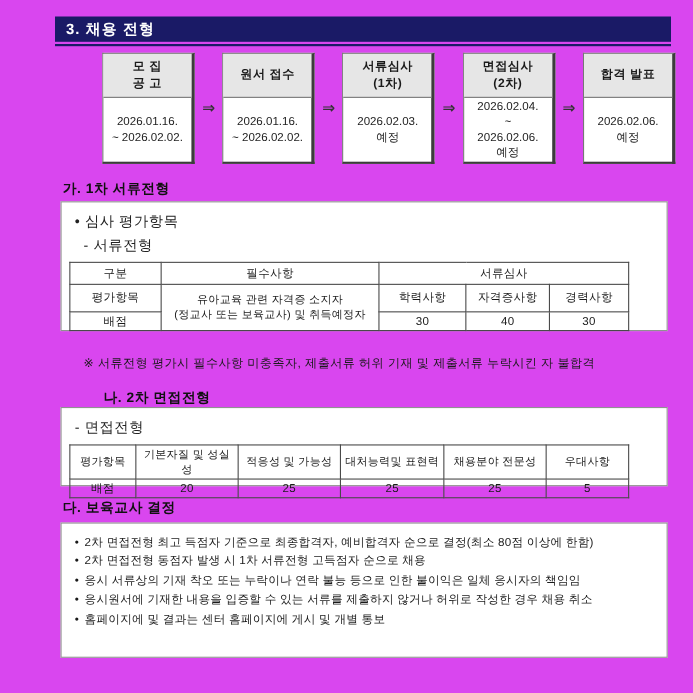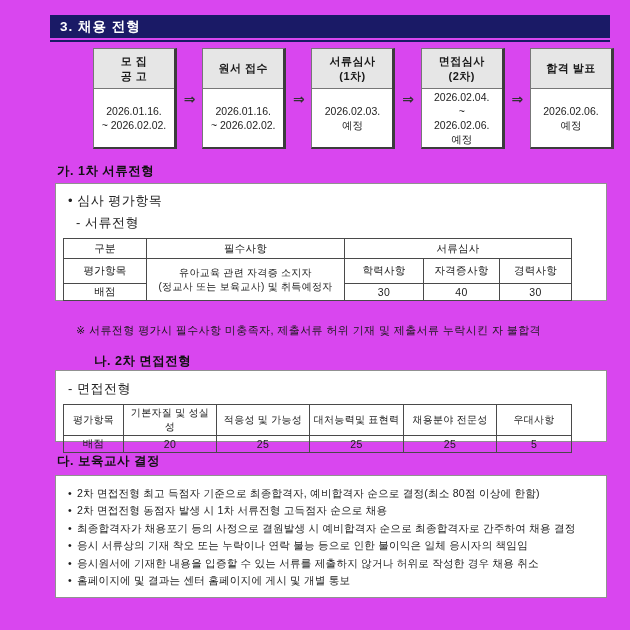--- a/index.html
+++ b/index.html
@@ -153,20 +153,19 @@
       </tr>
     </tbody>
       </table>
   </div>
 
   <div class="sec-heading" style="top:453px;">다. 보육교사 결정</div>
   <div class="secbox" style="top:475px;height:123px;">
     <div class="c-list">
       <div class="c-item"><span class="marker">•</span><span>2차 면접전형 최고 득점자 기준으로 최종합격자, 예비합격자 순으로 결정(최소 80점 이상에 한함)</span></div>
       <div class="c-item"><span class="marker">•</span><span>2차 면접전형 동점자 발생 시 1차 서류전형 고득점자 순으로 채용</span></div>
-      <div class="c-item"><span class="marker">•</span><span>최종합격자가 채용포기 등의 사정으로 결원발생 시 예비합격자 순으로 최종합격자로 간주하여 채용 결정</span></div>
       <div class="c-item"><span class="marker">•</span><span>응시 서류상의 기재 착오 또는 누락이나 연락 불능 등으로 인한 불이익은 일체 응시자의 책임임</span></div>
       <div class="c-item"><span class="marker">•</span><span>응시원서에 기재한 내용을 입증할 수 있는 서류를 제출하지 않거나 허위로 작성한 경우 채용 취소</span></div>
       <div class="c-item"><span class="marker">•</span><span>홈페이지에 및 결과는 센터 홈페이지에 게시 및 개별 통보</span></div>
     </div>
   </div>
 
 </div>
 
 </body></html>

